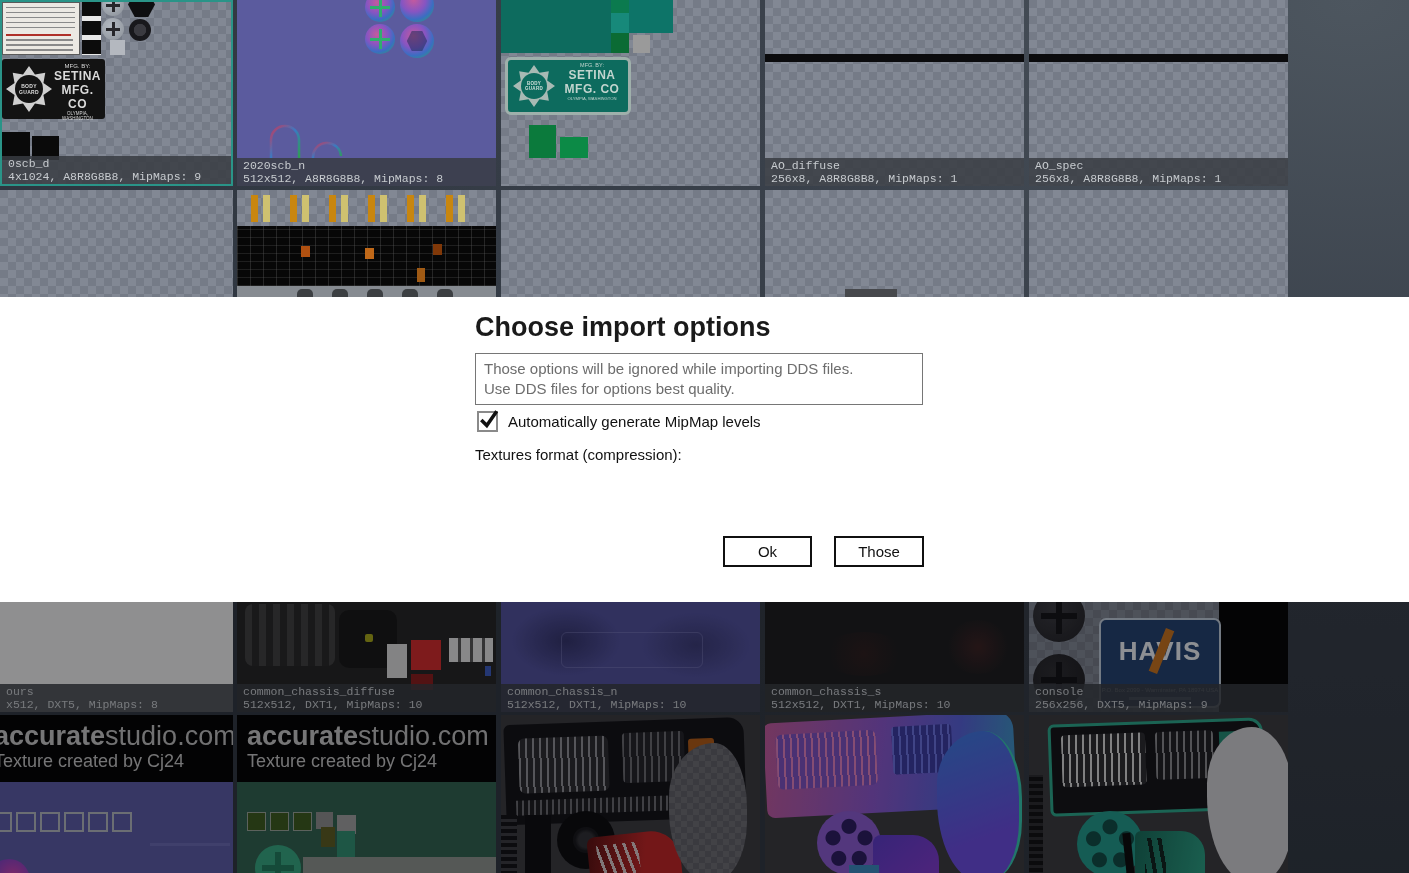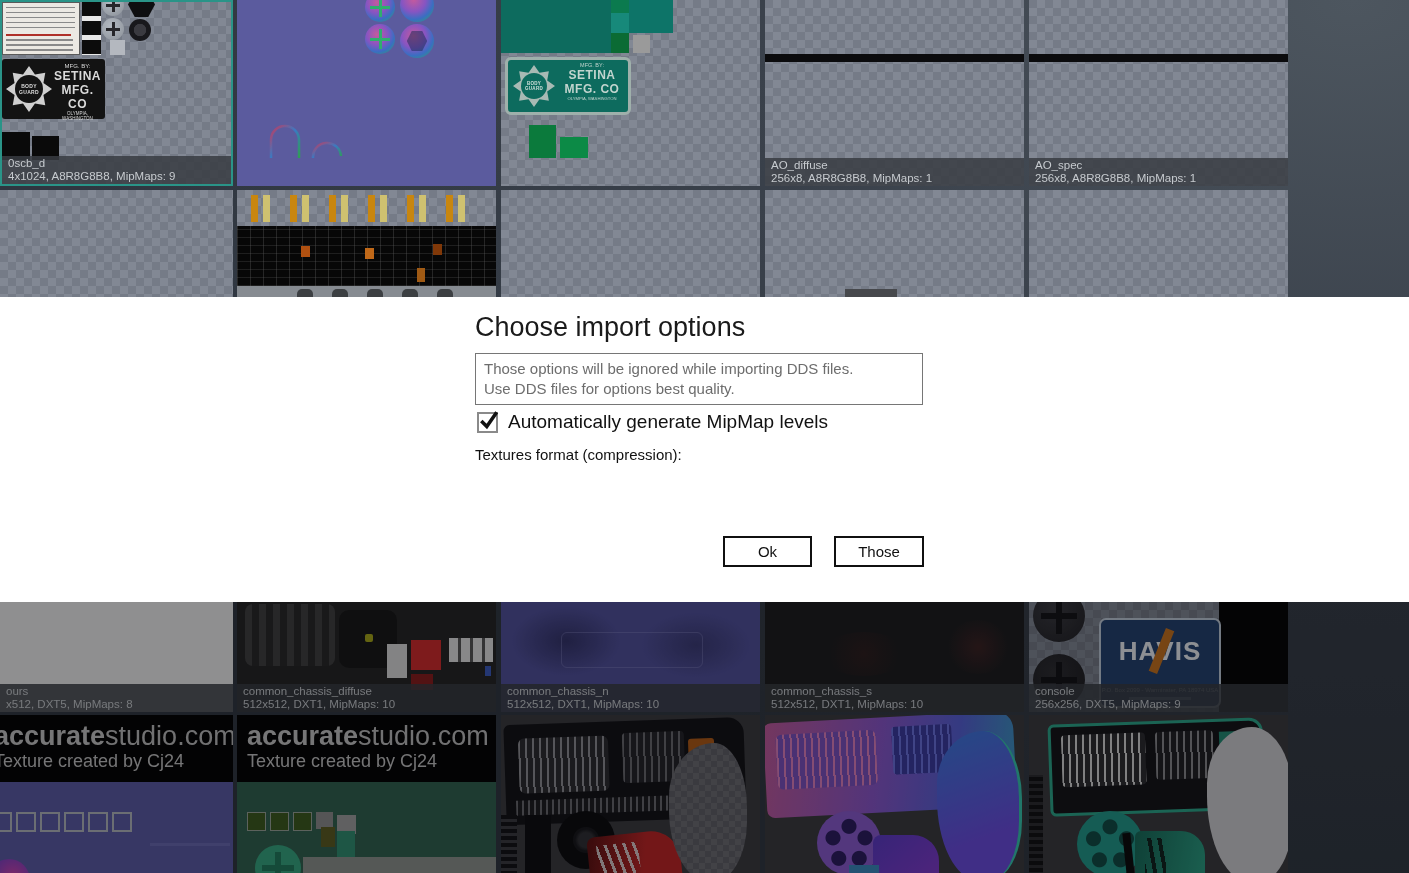--- a/index.html
+++ b/index.html
@@ -4,38 +4,38 @@
 <style>
   html,body{margin:0;padding:0;background:#20242a;}
   .stage{position:relative;width:1409px;height:873px;overflow:hidden;
     background:radial-gradient(1300px 900px at 96% 0%, #4d565f 0%, #3a414b 45%, #2f3640 100%);
     font-family:"Liberation Sans",sans-serif;}
   .tile{position:absolute;overflow:hidden;background:#3a3f47;}
   .checker{background-image:conic-gradient(#828894 25%, #757b87 0 50%, #828894 0 75%, #757b87 0);background-size:16px 16px;}
   .checker-dark{background-image:conic-gradient(#6d6d73 25%, #606066 0 50%, #6d6d73 0 75%, #606066 0);background-size:12px 12px;}
   .thumb{position:absolute;inset:0;overflow:hidden;}
   .lbar{position:absolute;left:0;right:0;bottom:0;height:28px;background:rgba(56,60,66,.85);
-    color:#c7cbcf;font-family:Liberation Sans, sans-serif;font-size:11.5px;line-height:13px;
+    color:#c7cbcf;font-family:Liberation Mono, monospace;font-size:11.5px;line-height:13px;
     padding:1px 6px;box-sizing:border-box;white-space:nowrap;z-index:3;}
   .sel{border:2px solid #2a9488;}
   .abs{position:absolute;}
   .star8{clip-path:polygon(50% 0%,63% 18.6%,85.4% 14.6%,81.4% 37%,100% 50%,81.4% 63%,85.4% 85.4%,63% 81.4%,50% 100%,37% 81.4%,14.6% 85.4%,18.6% 63%,0% 50%,18.6% 37%,14.6% 14.6%,37% 18.6%);}
   .badge-core{position:absolute;inset:9px;border-radius:50%;display:flex;flex-direction:column;align-items:center;justify-content:center;font-weight:bold;letter-spacing:.3px;}
   .plate-text{position:absolute;text-align:center;}
   .ns{position:absolute;border-radius:50%;background:radial-gradient(circle at 40% 35%, #c45a9e, #8655c2 40%, #3a6ec2 65%, #2f9e72 92%);}
   .ph{position:absolute;left:16%;top:46%;width:68%;height:3px;background:#2fae6e;}
   .pv{position:absolute;top:16%;left:46%;height:68%;width:3px;background:#2fae6e;}
   .dim{position:absolute;left:0;top:602px;width:1409px;height:271px;background:rgba(6,7,9,.42);z-index:6;pointer-events:none;}
   
   .modal{position:absolute;left:0;top:297px;width:1409px;height:305px;background:#ffffff;z-index:10;color:#191919;}
-  .m-title{position:absolute;left:475px;top:15px;font-size:27px;font-weight:400;color:#1a1a1a;}
+  .m-title{position:absolute;left:475px;top:15px;font-size:27px;font-weight:700;color:#1a1a1a;}
   .m-note{position:absolute;left:475px;top:56px;width:430px;border:1px solid #767676;padding:5px 8px;color:#6d6d6d;font-size:15px;line-height:20px;background:#fff;}
   .m-check-row{position:absolute;left:477px;top:114px;display:flex;align-items:center;gap:10px;}
   .m-box{width:17px;height:17px;border:2px solid #8a8a8a;position:relative;background:#fff;flex:0 0 auto;}
-  .m-check-label{font-size:19px;color:#111;}
+  .m-check-label{font-size:15px;color:#111;}
   .m-fmt-label{position:absolute;left:475px;top:149px;font-size:15px;color:#111;}
   .m-select{position:absolute;left:475px;top:171px;width:219px;height:26px;border:2px solid #969696;display:flex;align-items:center;justify-content:space-between;padding:0 9px;font-size:15px;color:#111;background:#fff;cursor:default;}
   .m-btn{position:absolute;border:2px solid #101010;background:#fff;font-size:15px;color:#101010;display:flex;align-items:center;justify-content:center;box-sizing:border-box;cursor:default;}
   .banner{position:absolute;left:0;top:0;right:0;height:67px;background:#000;overflow:hidden;color:#bdbdbd;}
   .b1{font-size:27px;line-height:30px;padding-top:6px;}
   .b1 b{color:#c6c6c6;}
   .b2{font-size:18px;line-height:20px;color:#c4c4c4;}
   .sqout{width:16px;height:16px;border:2px solid #b4b8c0;flex:0 0 auto;}
   .havis-card{position:absolute;left:70px;top:56px;width:122px;height:90px;background:#21406f;border:2px solid #c2cddb;border-radius:7px;box-sizing:border-box;overflow:hidden;}
   .havis-logo{position:absolute;left:0;right:0;top:16px;text-align:center;font-size:26px;font-weight:bold;color:#eef2f6;letter-spacing:1px;}
@@ -109,20 +109,24 @@
             <linearGradient id="rb" x1="0" y1="0" x2="1" y2="1">
           <stop offset="0" stop-color="#c23a60"></stop>
               <stop offset="0.5" stop-color="#3a7ac2"></stop>
               <stop offset="1" stop-color="#2f9e52"></stop>
         </linearGradient>
           </defs>
         <path d="M10,40 V22 A14,14 0 0 1 38,22 V40" fill="none" stroke="url(#rb)" stroke-width="2.5"></path>
         <path d="M52,40 a14,14 0 1 1 28,-2" fill="none" stroke="url(#rb)" stroke-width="2.5"></path>
       </svg>
     </div>
+    <div class="lbar">
+      <div>2020scb_n</div>
+      <div>512x512, A8R8G8B8, MipMaps: 8</div>
+    </div>
   </div>
 
   <div class="tile checker" style="left:501px;top:0;width:259px;height:186px;">
     <div class="thumb">
       <div class="abs" style="left:0;top:0;width:110px;height:53px;background:#0d6b5e;"></div>
       <div class="abs" style="left:128px;top:0;width:44px;height:33px;background:#0d7468;"></div>
       <div class="abs" style="left:110px;top:0;width:18px;height:13px;background:#0b7a4e;"></div>
       <div class="abs" style="left:110px;top:13px;width:18px;height:20px;background:#17897a;"></div>
       <div class="abs" style="left:110px;top:33px;width:18px;height:20px;background:#0b6b34;"></div>
       <div class="abs" style="left:132px;top:35px;width:17px;height:18px;background:#9a9a9a;"></div>

